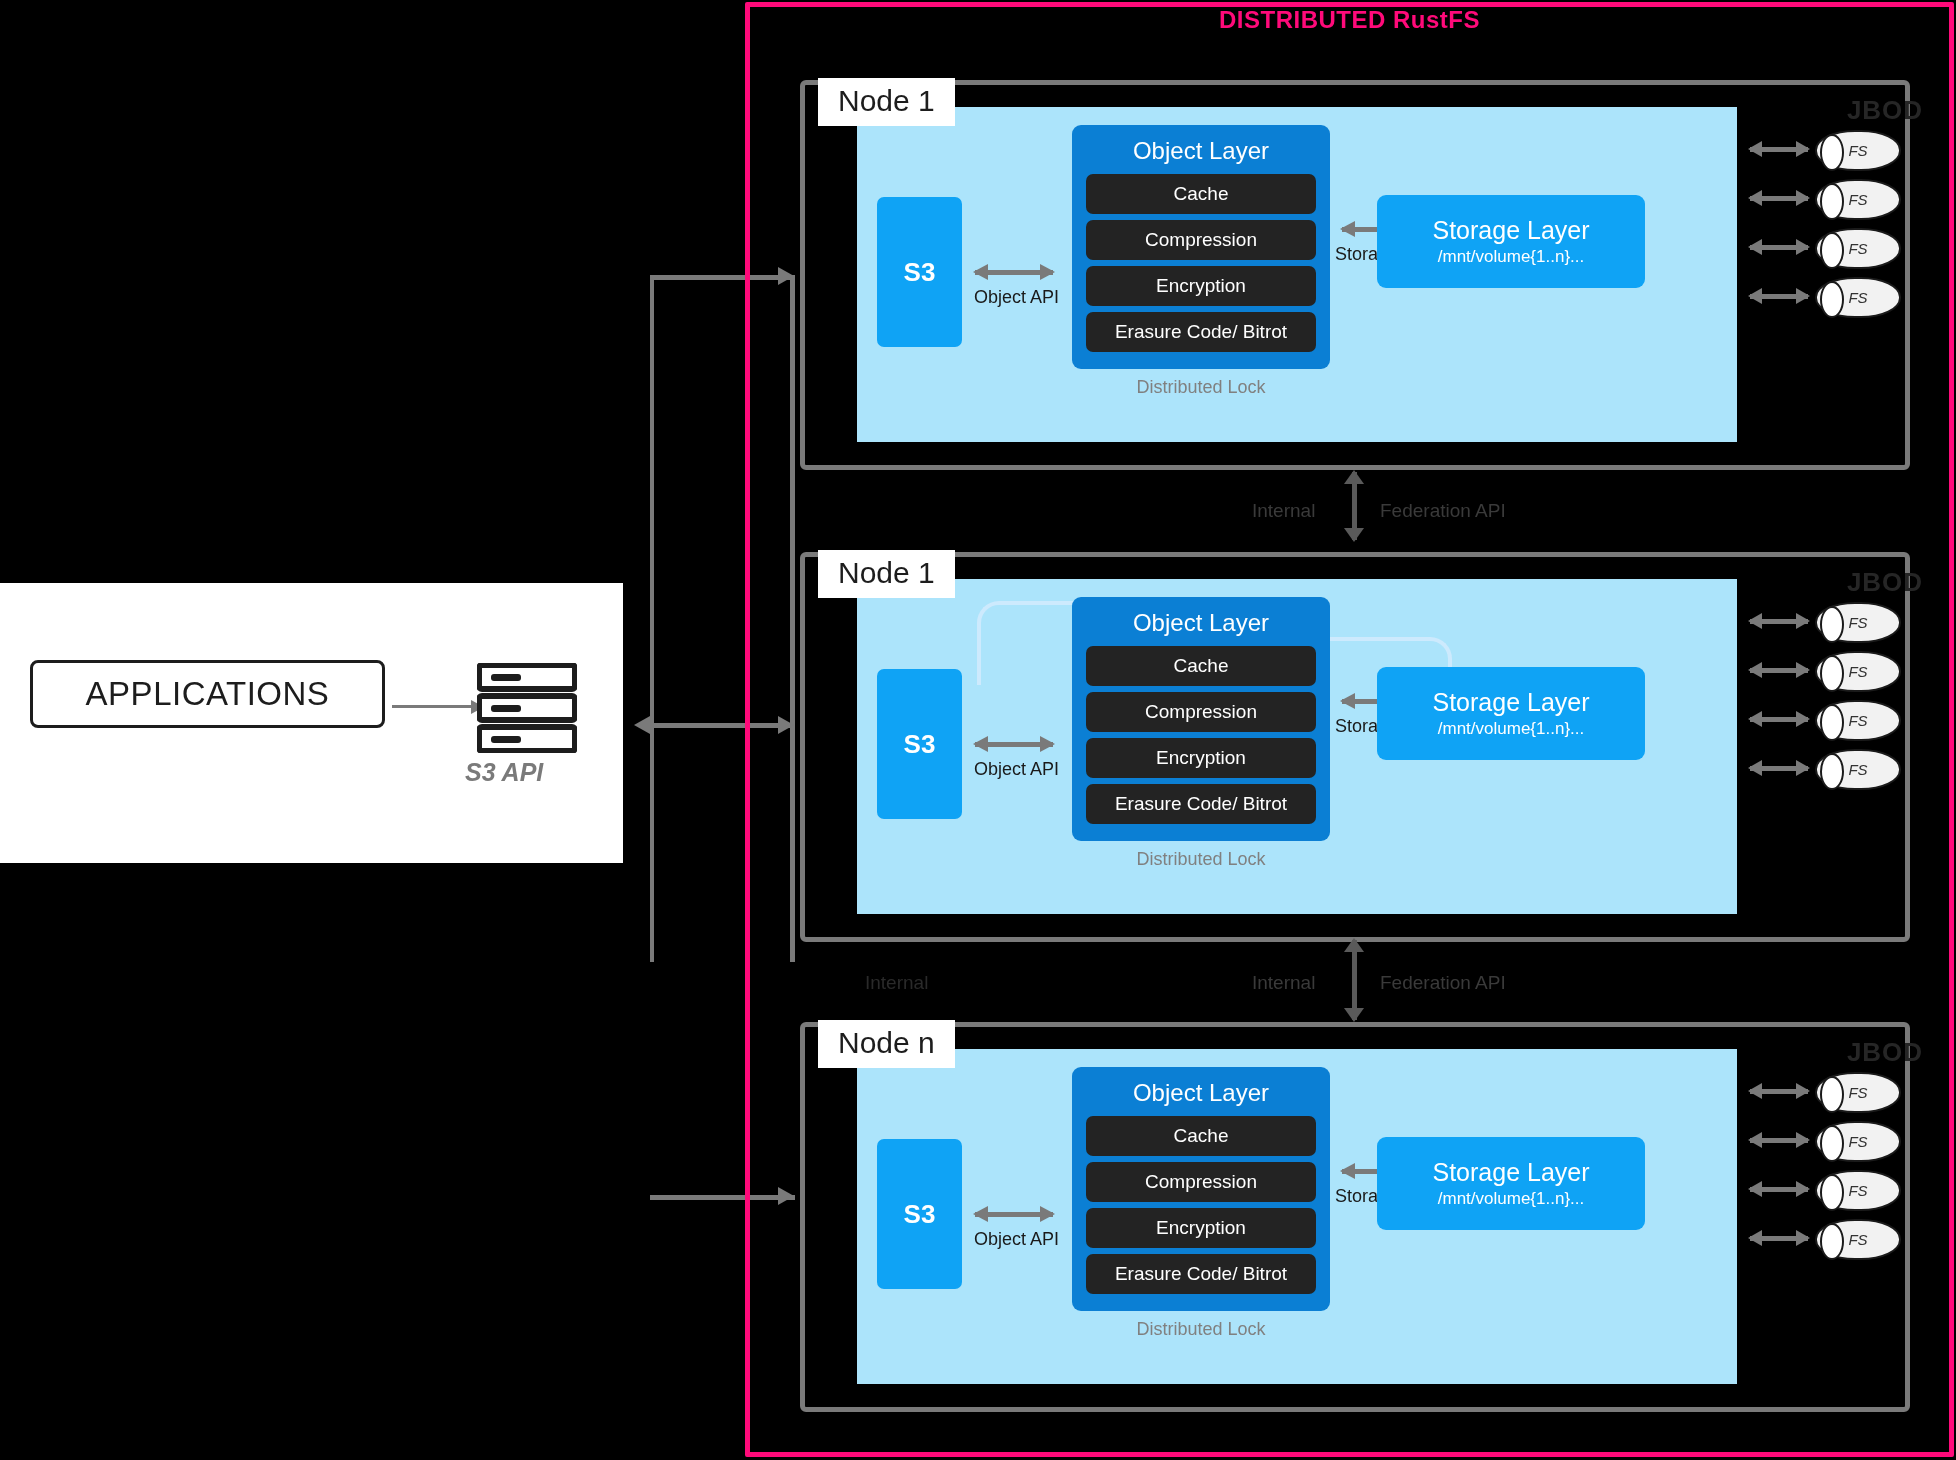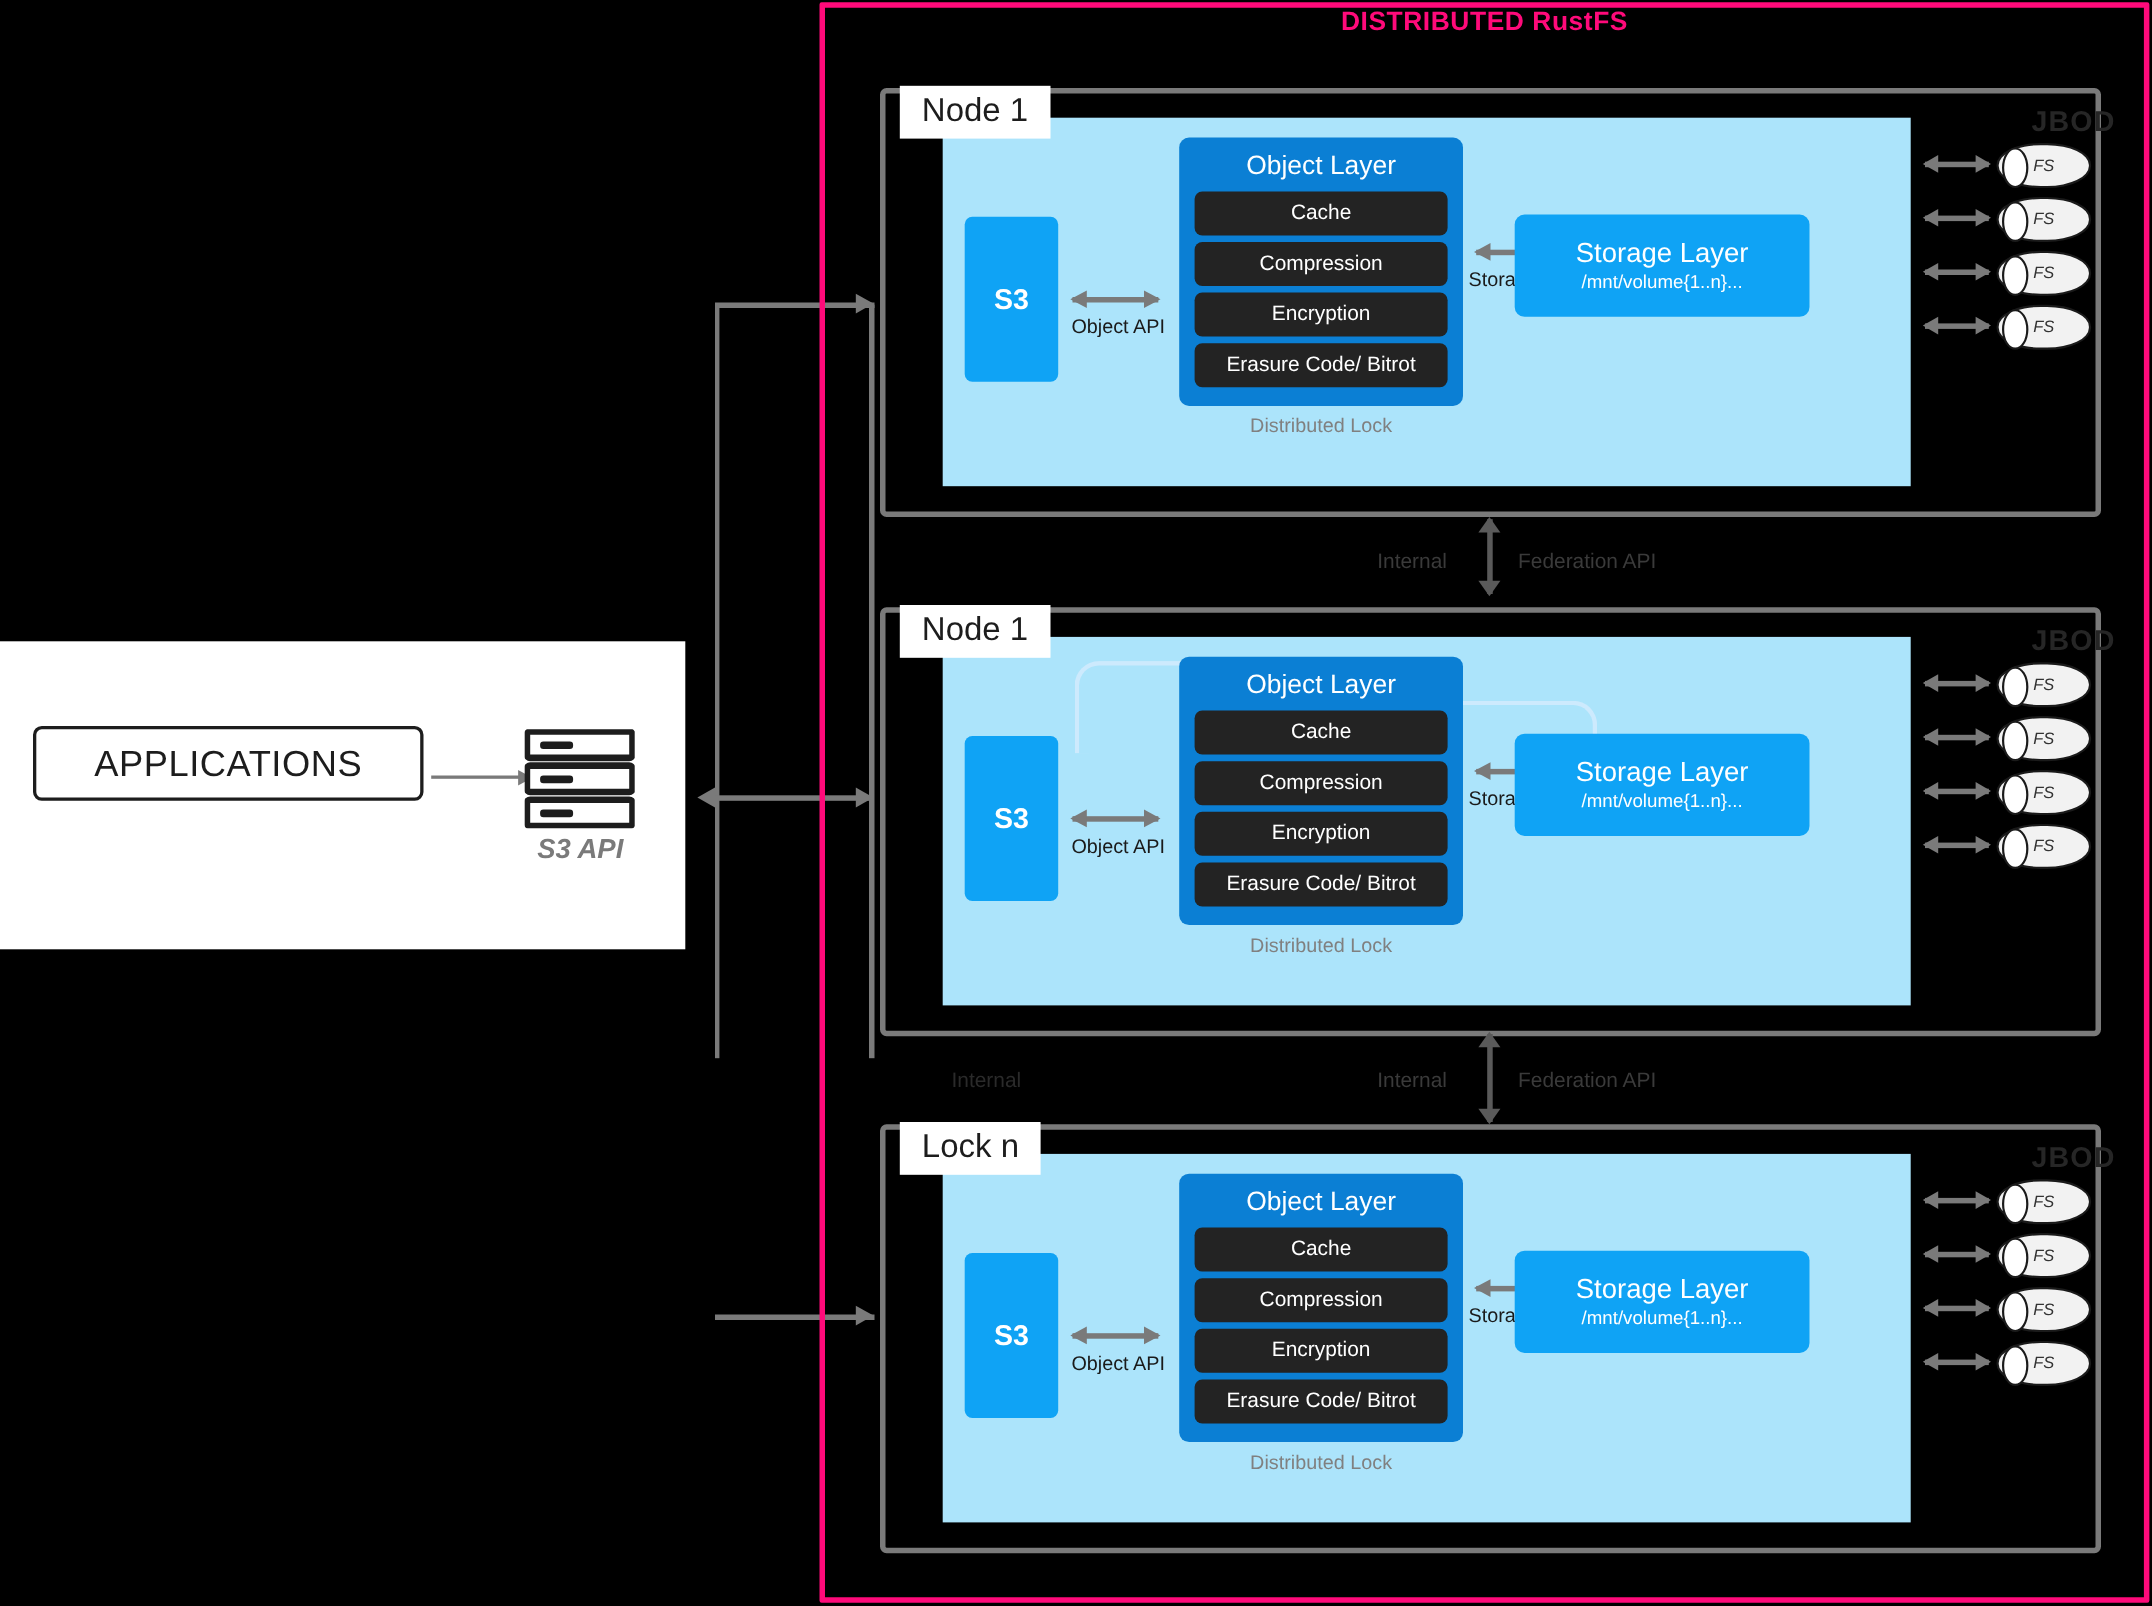--- a/index.html
+++ b/index.html
@@ -37,21 +37,21 @@
   }
   .apps-arrow:after{
     content:""; position:absolute; right:-2px; top:-5px;
     border-left:13px solid #7a7a7a; border-top:7px solid transparent;
     border-bottom:7px solid transparent;
   }
   .s3api-icon{
     position:absolute; left:477px; top:663px; width:100px; height:90px;
   }
   .s3api-label{
-    position:absolute; left:465px; top:758px; width:125px; text-align:center;
+    position:absolute; left:465px; top:758px; width:125px; text-align:left;
     color:#7a7a7a; font-size:25px; font-style:italic; font-weight:bold;
   }
 
   
   .bus{ position:absolute; background:#7a7a7a; }
   .bus-v-left { left:650px; top:277px; width:4px; height:685px; }
   .bus-v-mid  { left:790px; top:277px; width:5px; height:685px; }
   .bus-h      { left:650px; top:723px; width:140px; height:5px; }
   .arrow-r{
     position:absolute; width:0;height:0;
@@ -371,13 +371,13 @@
     <div class="disk-row">
         <div class="disk-link"></div>
         <div class="disk">FS</div>
       </div>
     <div class="disk-row">
         <div class="disk-link"></div>
         <div class="disk">FS</div>
       </div>
   </div>
 </div>
-<div class="node-label" style="left:818px; top:997px;">Lock n</div>
+<div class="node-label" style="left:818px; top:997px;">Node n</div>
 
 </body></html>

